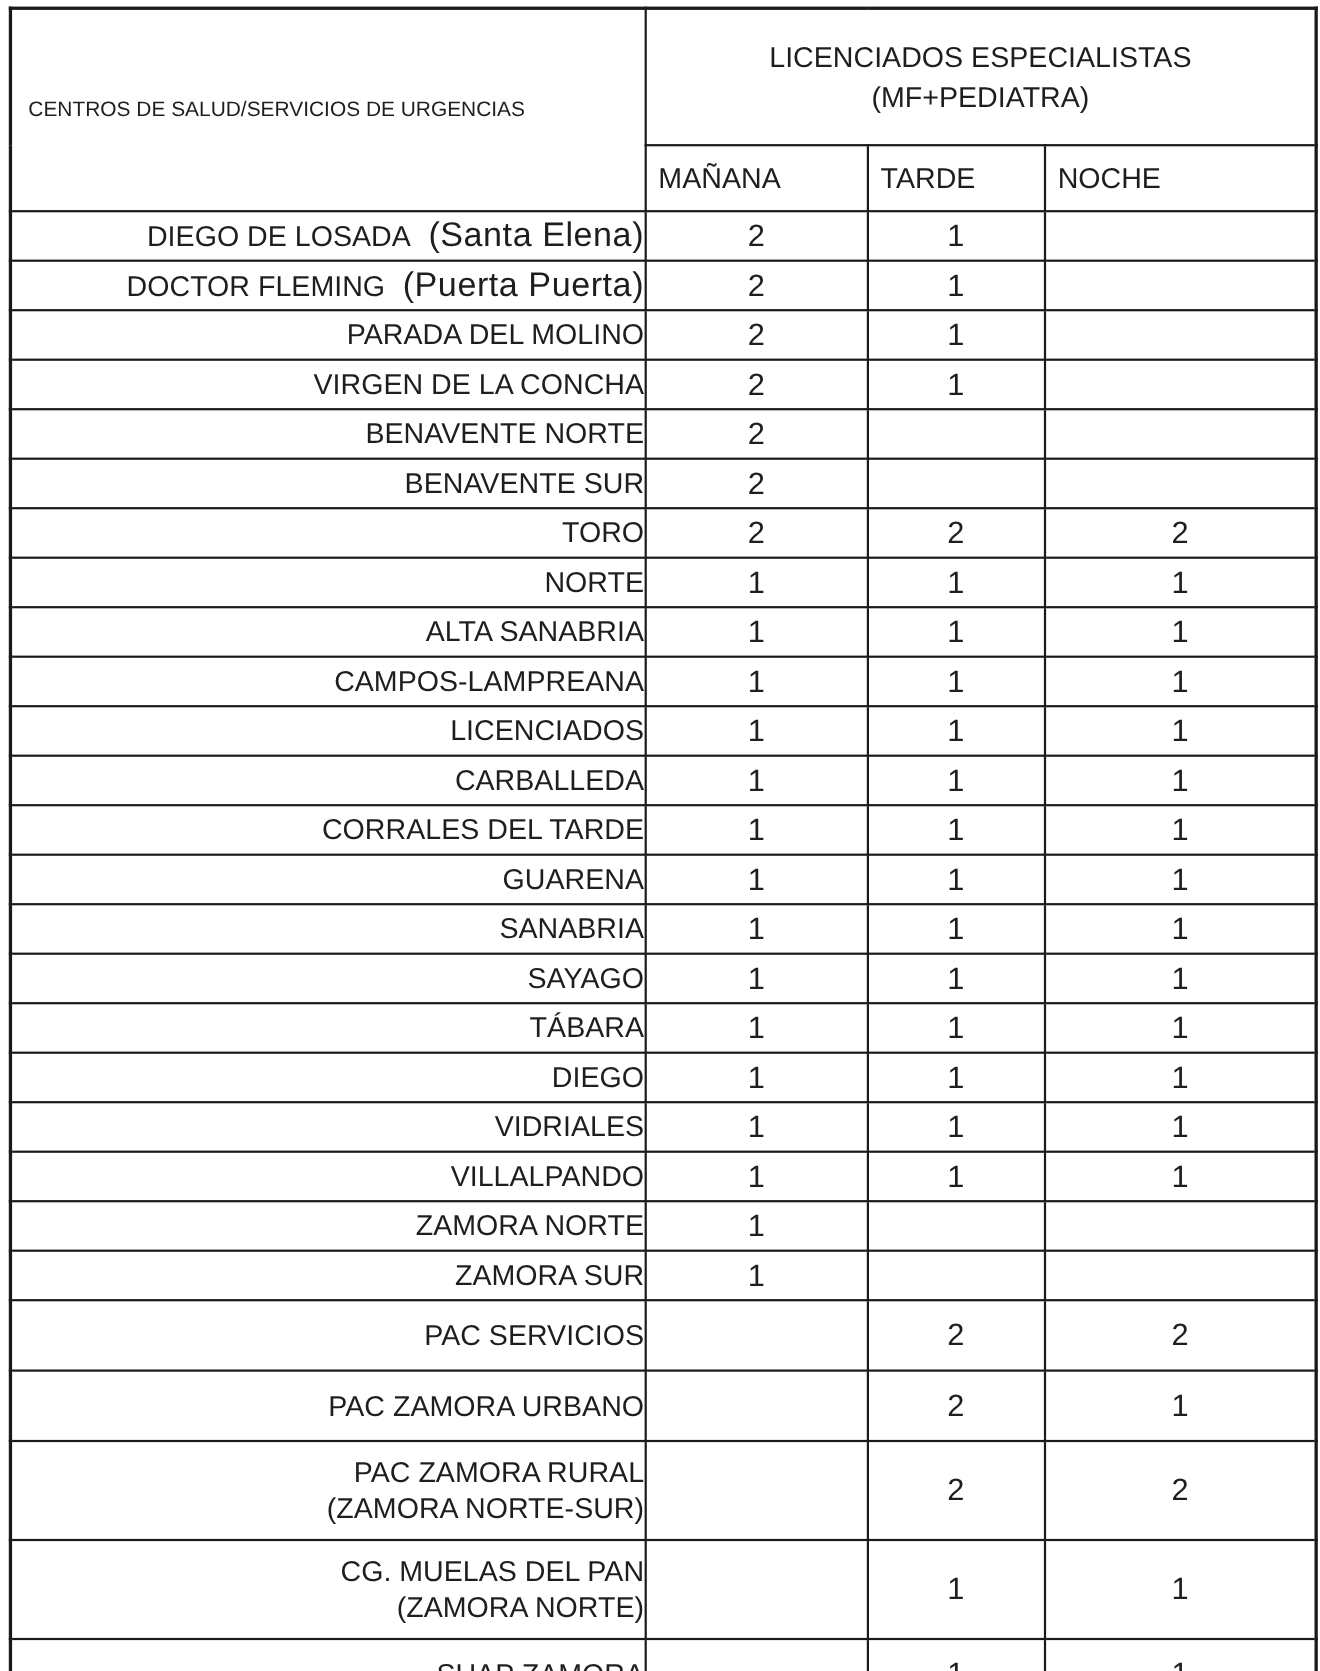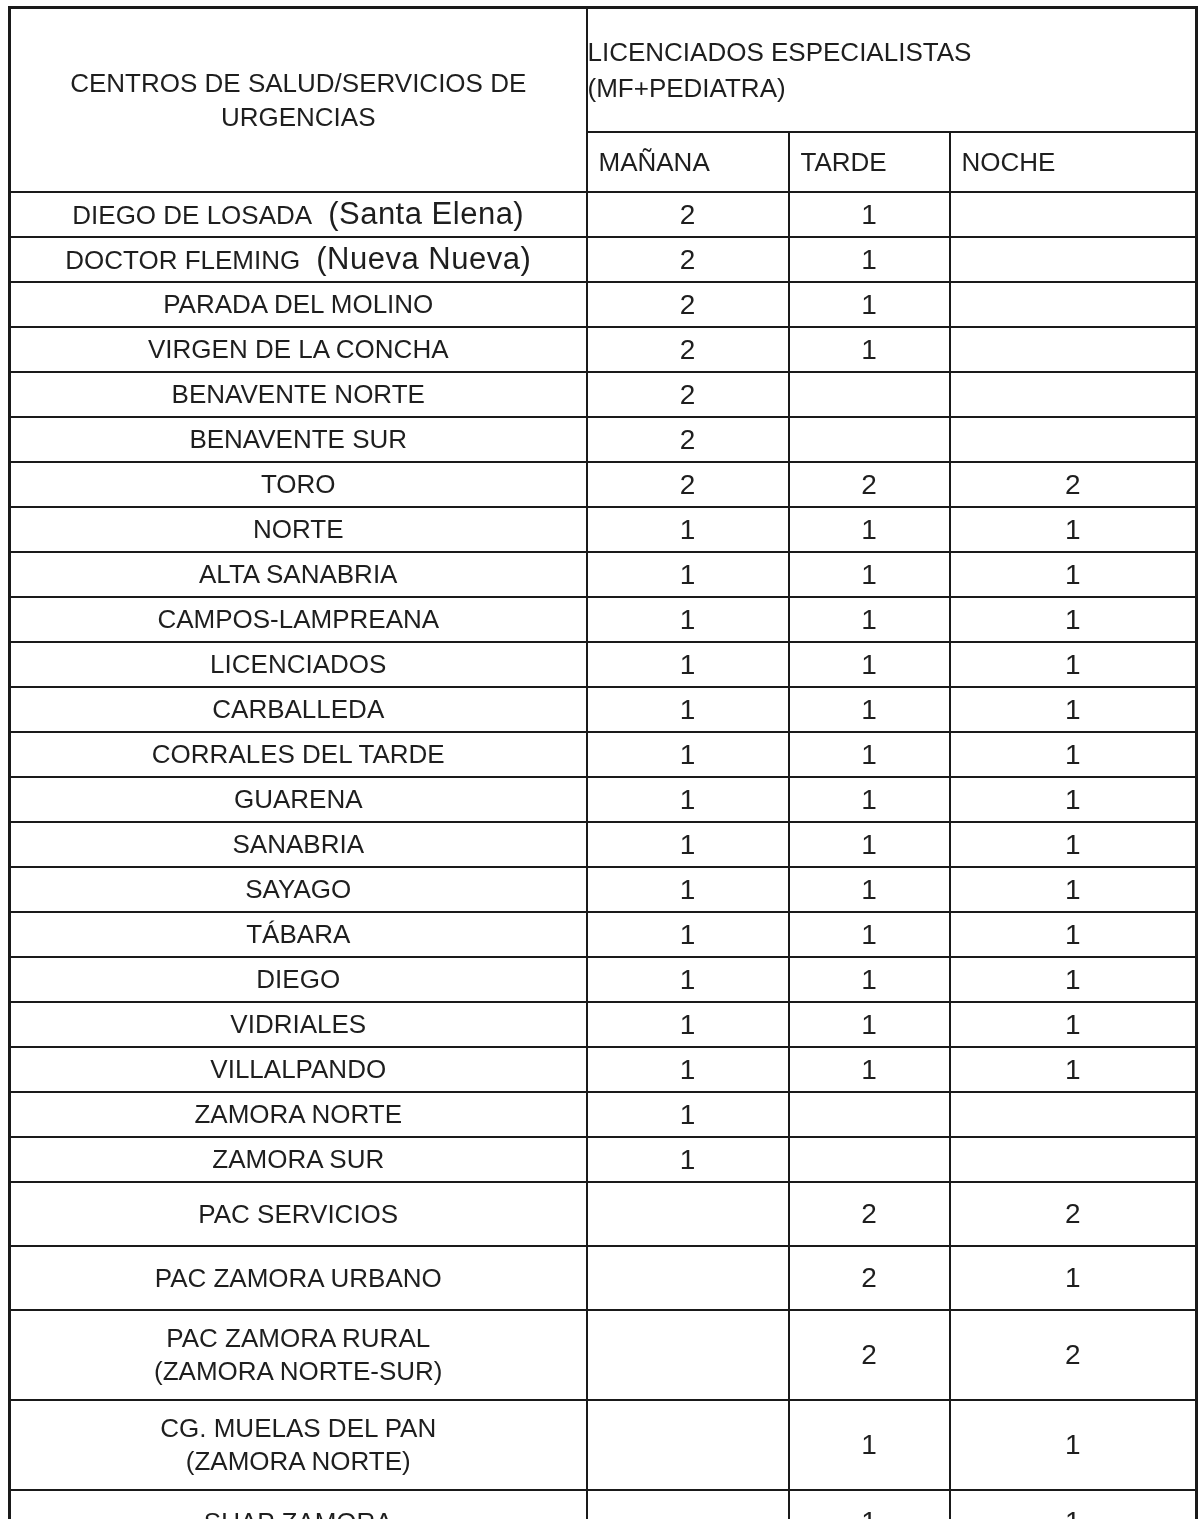--- a/index.html
+++ b/index.html
@@ -32,46 +32,46 @@
   }
   
   col.c-name  { width: 577px; }
   col.c-man   { width: 202px; }
   col.c-tar   { width: 161px; }
   col.c-noc   { width: 247px; }
 
   
   th.centros-hdr {
     height: 182px; 
-    text-align: center;
-    font-size: 26px;
+    text-align: left;
+    font-size: 19px;
     line-height: 34px;
   }
   th.centros-hdr .inner {
     max-width: 545px;
     margin: 0 auto;
   }
   th.group-hdr {
     height: 122px;
-    text-align: left;
+    text-align: center;
     font-size: 26px;
     line-height: 36px;
   }
   tr.subhead th {
     height: 58px;
     text-align: left;
     font-size: 26px;
     padding-left: 11px;
   }
   tr.subhead th.first {
   }
 
   
   td.name-cell {
-    text-align: center;
+    text-align: right;
     padding-left: 10px;
     font-size: 26px;
     line-height: 33px;
   }
   td.name-cell .note {
     font-size: 31px;
     margin-left: 16px;
     letter-spacing: 0.5px;
   }
   td.num-cell {
@@ -113,21 +113,21 @@
         <tr class="row-s">
           <td class="name-cell">
             <div><span>DIEGO DE LOSADA</span><span class="note">(Santa Elena)</span></div>
           </td>
           <td class="num-cell">2</td>
           <td class="num-cell">1</td>
           <td class="num-cell"></td>
         </tr>
         <tr class="row-s">
           <td class="name-cell">
-            <div><span>DOCTOR FLEMING</span><span class="note">(Nueva Nueva)</span></div>
+            <div><span>DOCTOR FLEMING</span><span class="note">(Puerta Puerta)</span></div>
           </td>
           <td class="num-cell">2</td>
           <td class="num-cell">1</td>
           <td class="num-cell"></td>
         </tr>
         <tr class="row-s">
           <td class="name-cell">
             <div><span>PARADA DEL MOLINO</span></div>
           </td>
           <td class="num-cell">2</td>

